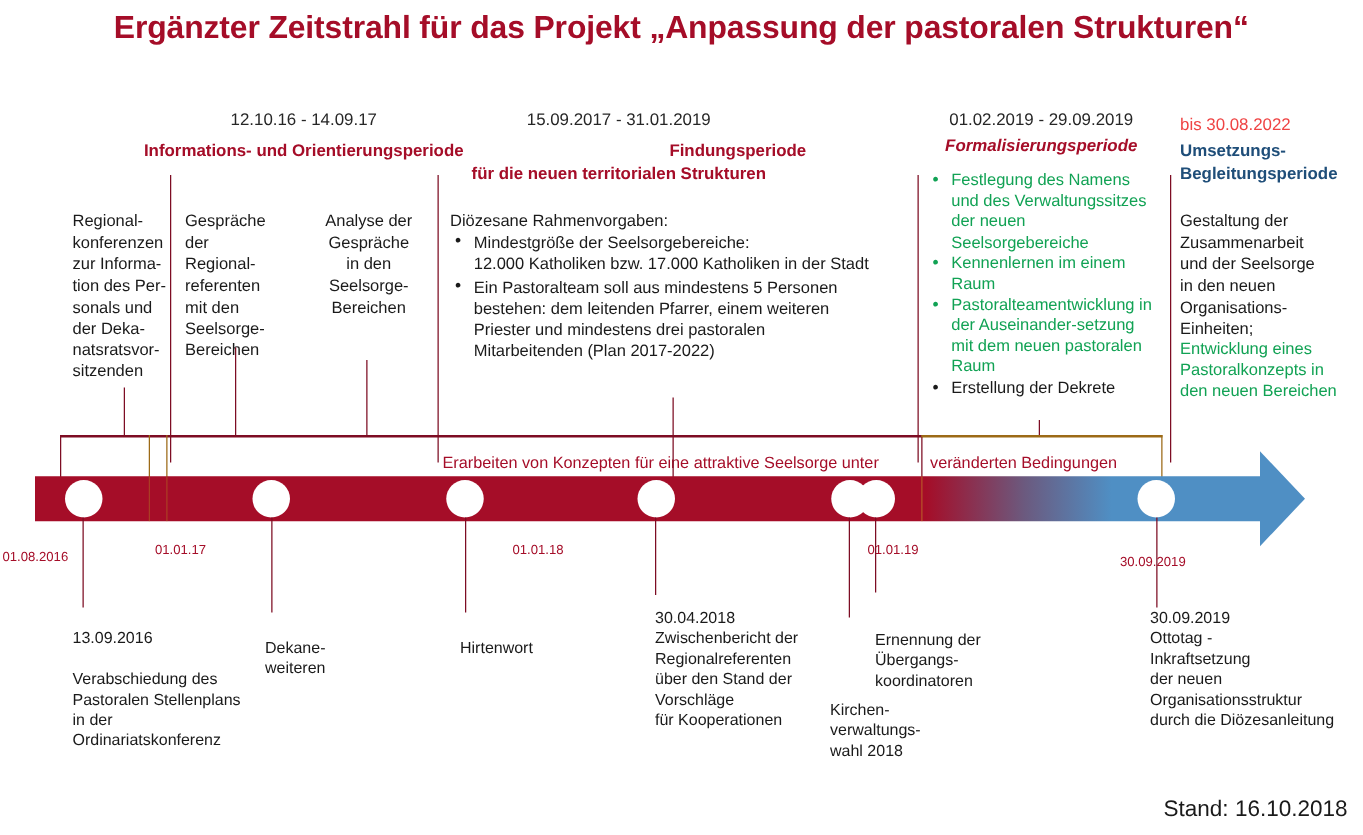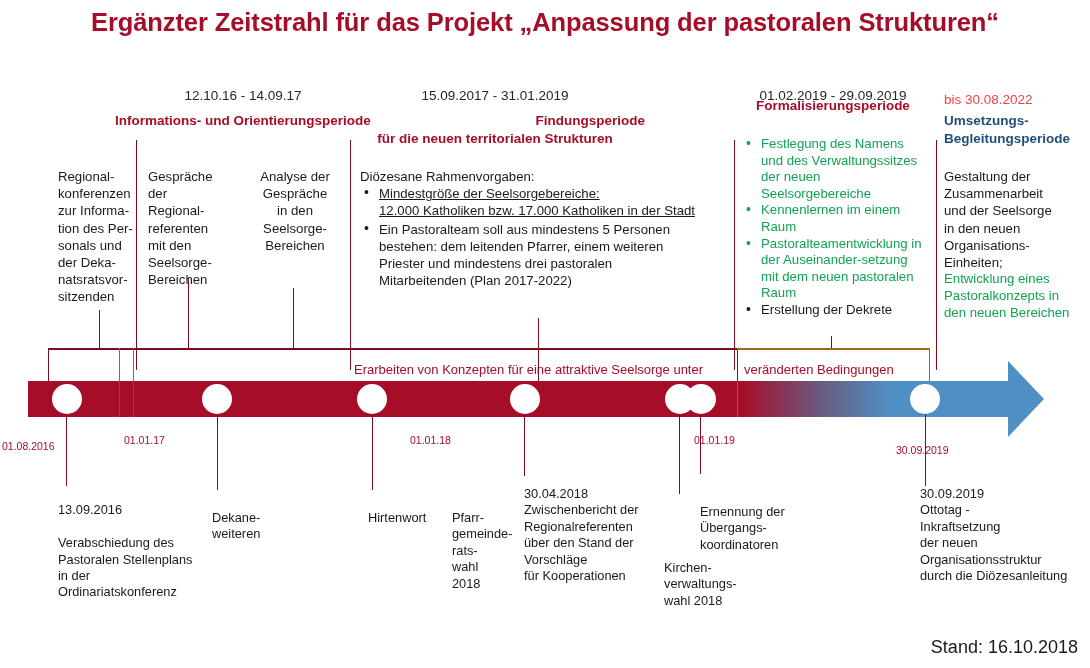--- a/index.html
+++ b/index.html
@@ -105,21 +105,21 @@
   <div class="abs" id="title">Ergänzter Zeitstrahl für das Projekt „Anpassung der pastoralen Strukturen“</div>
 
   <div class="abs per-date" style="left:108px;top:88px;width:270px;">12.10.16 - 14.09.17</div>
   <div class="abs per-name" style="left:78px;top:112px;width:330px;">Informations- und Orientierungsperiode</div>
 
   <div class="abs per-date" style="left:345px;top:88px;width:300px;">15.09.2017 - 31.01.2019</div>
   <div class="abs per-name" style="left:345px;top:112px;width:300px;text-align:right;">Findungsperiode</div>
   <div class="abs per-name" style="left:330px;top:130px;width:330px;">für die neuen territorialen Strukturen</div>
 
   <div class="abs per-date" style="left:718px;top:88px;width:230px;">01.02.2019 - 29.09.2019</div>
-  <div class="abs per-name" style="left:718px;top:97px;width:230px;">Formalisierungsperiode</div>
+  <div class="abs per-name" style="left:718px;top:108px;width:230px;font-style:italic;">Formalisierungsperiode</div>
 
   <div class="abs per-date lightblue" style="left:944px;top:92px;width:140px;text-align:left;">bis 30.08.2022</div>
   <div class="abs per-name blue" style="left:944px;top:112px;width:146px;text-align:left;">Umsetzungs-</div>
   <div class="abs per-name blue" style="left:944px;top:130px;width:146px;text-align:left;">Begleitungsperiode</div>
 
   <div class="abs col" style="left:58px;top:168px;width:88px;white-space:pre-line;">Regional-
 konferenzen
 zur Informa-
 tion des Per-
 sonals und
@@ -137,21 +137,21 @@
 
   <div class="abs col center" style="left:245px;top:168px;width:100px;white-space:pre-line;">Analyse der
 Gespräche
 in den
 Seelsorge-
 Bereichen</div>
 
   <div class="abs col" style="left:360px;top:168px;width:370px;">
     <div>Diözesane Rahmenvorgaben:</div>
     <ul class="bl">
-      <li class="k" style="white-space:pre-line;text-decoration:underline;">Mindestgröße der Seelsorgebereiche:
+      <li class="k" style="white-space:pre-line;">Mindestgröße der Seelsorgebereiche:
 12.000 Katholiken bzw. 17.000 Katholiken in der Stadt</li>
       <li class="k" style="white-space:pre-line;margin-top:1px;">Ein Pastoralteam soll aus mindestens 5 Personen
 bestehen: dem leitenden Pfarrer, einem weiteren
 Priester und mindestens drei pastoralen
 Mitarbeitenden (Plan 2017-2022)</li>
     </ul>
   </div>
 
   <div class="abs col" style="left:742px;top:136px;width:182px;line-height:16.6px;">
     <ul class="bl">
@@ -230,25 +230,20 @@
 Pastoralen Stellenplans
 in der
 Ordinariatskonferenz</div>
   </div>
 
   <div class="abs evt" style="left:212px;top:510px;width:92px;white-space:pre-line;">Dekane-
 weiteren</div>
 
   <div class="abs evt" style="left:368px;top:510px;width:86px;white-space:pre-line;">Hirtenwort</div>
 
-  <div class="abs evt" style="left:452px;top:510px;width:66px;white-space:pre-line;">Pfarr-
-gemeinde-
-rats-
-wahl
-2018</div>
 
   <div class="abs evt red" style="left:524px;top:486px;width:136px;">
     <div>30.04.2018</div>
     <div style="white-space:pre-line;">Zwischenbericht der
 Regionalreferenten
 über den Stand der
 Vorschläge
 für Kooperationen</div>
   </div>
 

